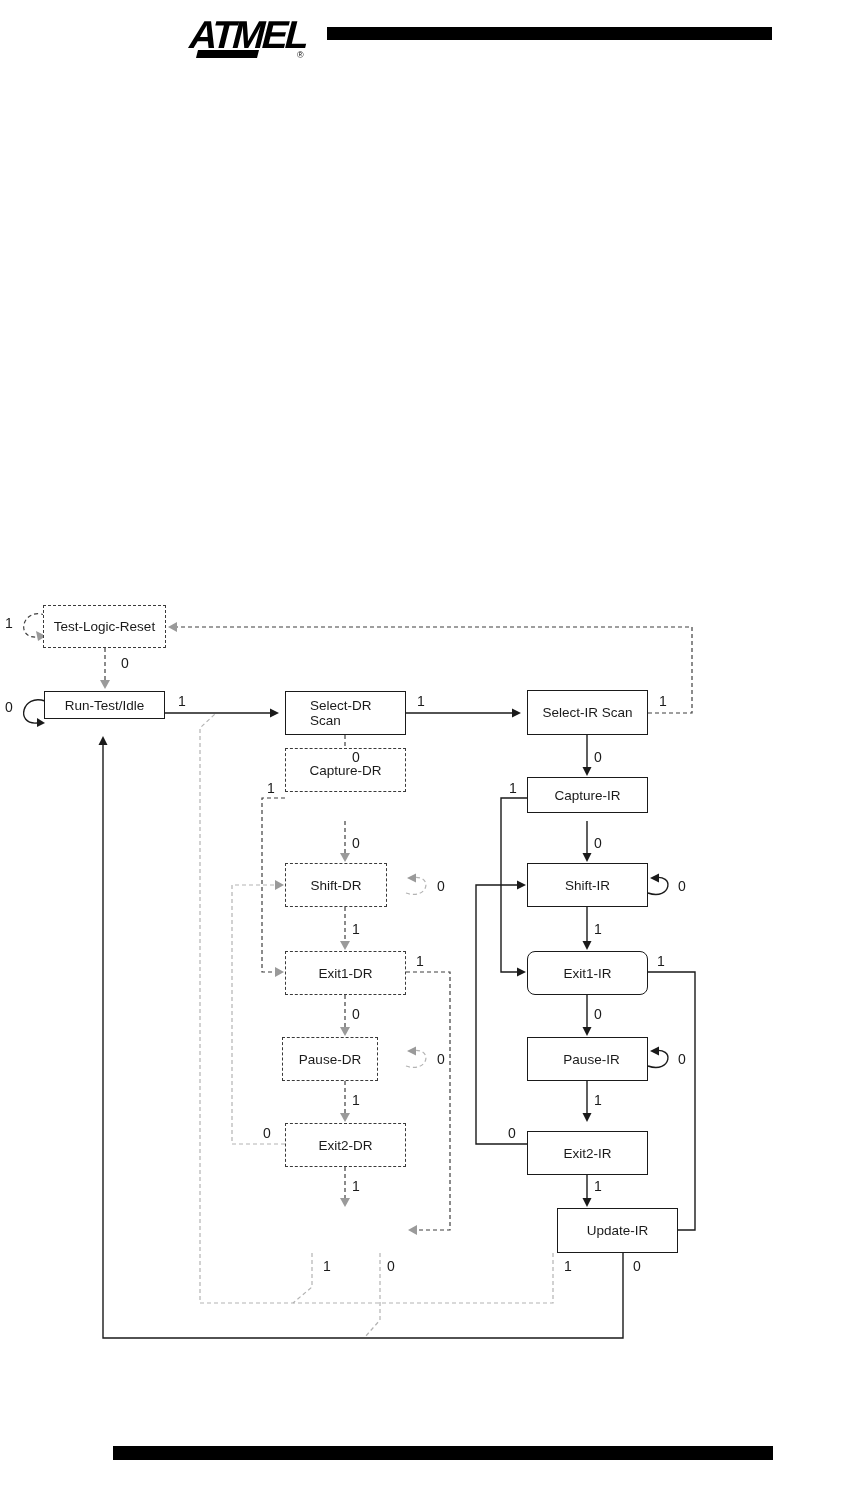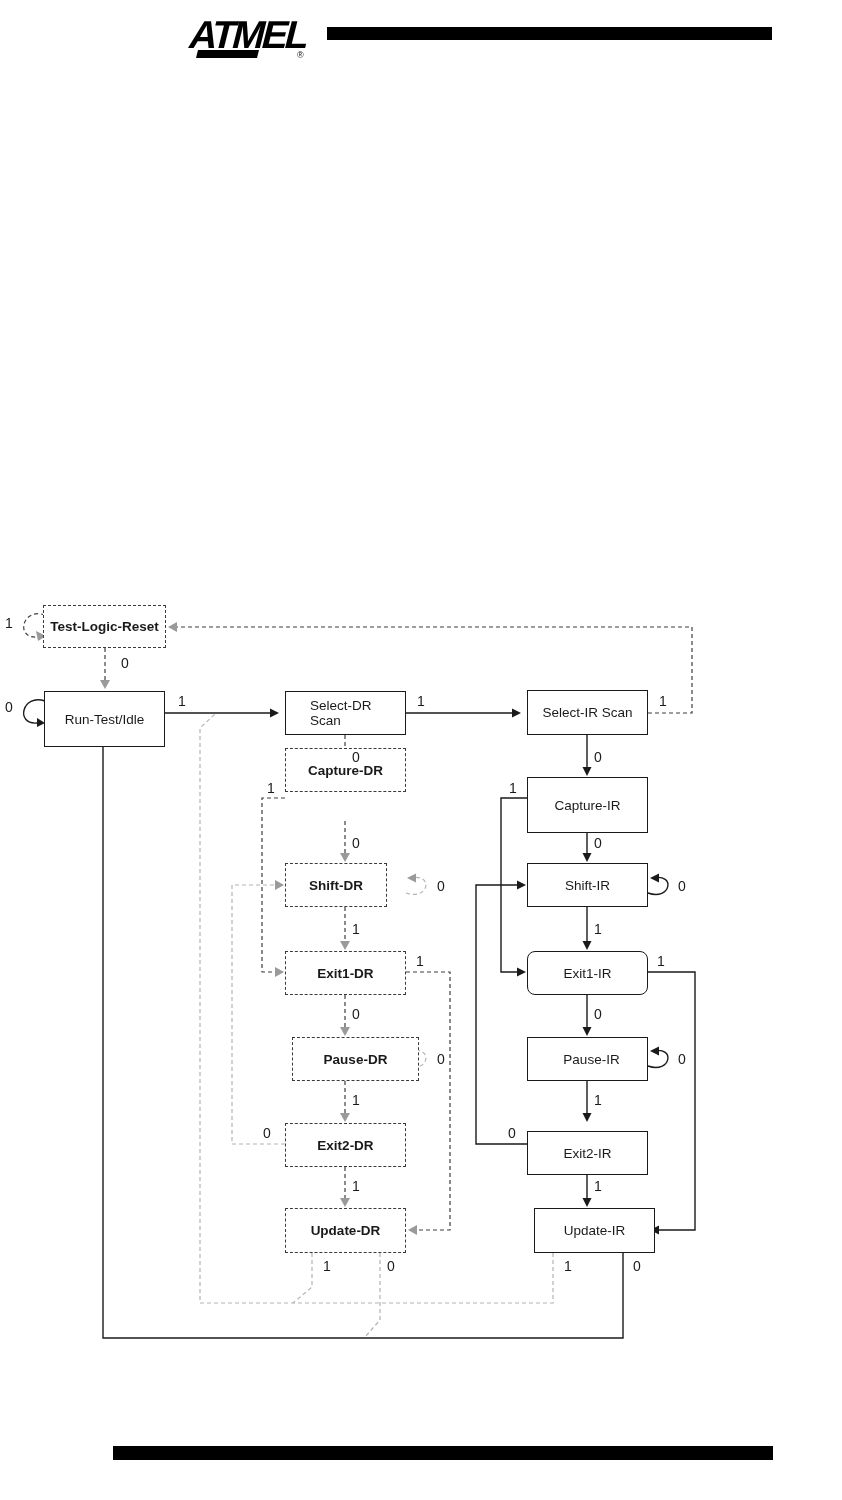--- a/index.html
+++ b/index.html
@@ -3,21 +3,21 @@
 <meta charset="utf-8">
 <style>
   html,body{margin:0;padding:0;background:#ffffff;}
   #page{position:relative;width:842px;height:1500px;background:#fff;overflow:hidden;
         font-family:"Liberation Sans", sans-serif;color:#1a1a1a;}
   #wires{position:absolute;left:0;top:0;width:842px;height:1500px;}
   .bar{position:absolute;background:#000;}
   .st{position:absolute;display:flex;align-items:center;justify-content:center;
       font-size:13.5px;background:#fff;box-sizing:border-box;}
   .st.solid{border:1.6px solid #1a1a1a;}
-  .st.dashed{border:1.4px dashed #3a3a3a;font-weight:bold;}
+  .st.dashed{border:1.4px dashed #3a3a3a;}
   .tl{position:absolute;transform:translate(-50%,-50%);font-size:14px;color:#1a1a1a;
       background:transparent;line-height:1;}
   .rmark{position:absolute;font-size:9px;color:#111;}
 </style>
 </head>
 <body>
 
 <div id="page">
 
   <svg style="position:absolute;left:181px;top:2px;" width="130" height="62" viewBox="0 0 130 62">
@@ -104,41 +104,40 @@
       <polygon points="284,885 275,880 275,890"></polygon>
       <polygon points="408,1230 417,1225 417,1235"></polygon>
       <polygon points="168,627 177,622 177,632"></polygon>
       <polygon points="46,636 36,631 38,641"></polygon>
       <polygon points="407,878 416,873.5 416,882.5"></polygon>
       <polygon points="407,1051 416,1046.5 416,1055.5"></polygon>
     </g>
   </svg>
 
   <div class="st dashed" style="left:43px;top:605px;width:123px;height:43px;">Test-Logic-Reset</div>
-  <div class="st solid" style="left:44px;top:691px;width:121px;height:56px;">Run-Test/Idle</div>
+  <div class="st solid" style="left:44px;top:691px;width:121px;height:28px;">Run-Test/Idle</div>
   <div class="st solid" style="left:285px;top:691px;width:121px;height:44px;padding-left:24px;">Select-DR Scan</div>
   <div class="st solid" style="left:527px;top:690px;width:121px;height:45px;">Select-IR Scan</div>
 
   <div class="st dashed" style="left:285px;top:748px;width:121px;height:44px;">Capture-DR</div>
-  <div class="st solid" style="left:527px;top:777px;width:121px;height:56px;">Capture-IR</div>
+  <div class="st solid" style="left:527px;top:777px;width:121px;height:36px;">Capture-IR</div>
 
   <div class="st dashed" style="left:285px;top:863px;width:102px;height:44px;">Shift-DR</div>
   <div class="st solid" style="left:527px;top:863px;width:121px;height:44px;">Shift-IR</div>
 
   <div class="st dashed" style="left:285px;top:951px;width:121px;height:44px;">Exit1-DR</div>
   <div class="st solid" style="left:527px;top:951px;width:121px;height:44px;border-radius:8px;">Exit1-IR</div>
 
-  <div class="st dashed" style="left:292px;top:1037px;width:127px;height:44px;">Pause-DR</div>
+  <div class="st dashed" style="left:282px;top:1037px;width:96px;height:44px;">Pause-DR</div>
   <div class="st solid" style="left:527px;top:1037px;width:121px;height:44px;padding-left:8px;">Pause-IR</div>
 
   <div class="st dashed" style="left:285px;top:1123px;width:121px;height:44px;">Exit2-DR</div>
   <div class="st solid" style="left:527px;top:1123px;width:121px;height:44px;margin-top:8px;">Exit2-IR</div>
 
-  <div class="st dashed" style="left:285px;top:1208px;width:121px;height:45px;">Update-DR</div>
-  <div class="st solid" style="left:534px;top:1208px;width:121px;height:45px;">Update-IR</div>
+  <div class="st solid" style="left:557px;top:1208px;width:121px;height:45px;">Update-IR</div>
 
   <div class="tl" style="left:9px;top:623px;">1</div>
   <div class="tl" style="left:125px;top:663px;">0</div>
   <div class="tl" style="left:9px;top:707px;">0</div>
   <div class="tl" style="left:182px;top:701px;">1</div>
   <div class="tl" style="left:421px;top:701px;">1</div>
   <div class="tl" style="left:663px;top:701px;">1</div>
 
   <div class="tl" style="left:356px;top:757px;">0</div>
   <div class="tl" style="left:598px;top:757px;">0</div>

